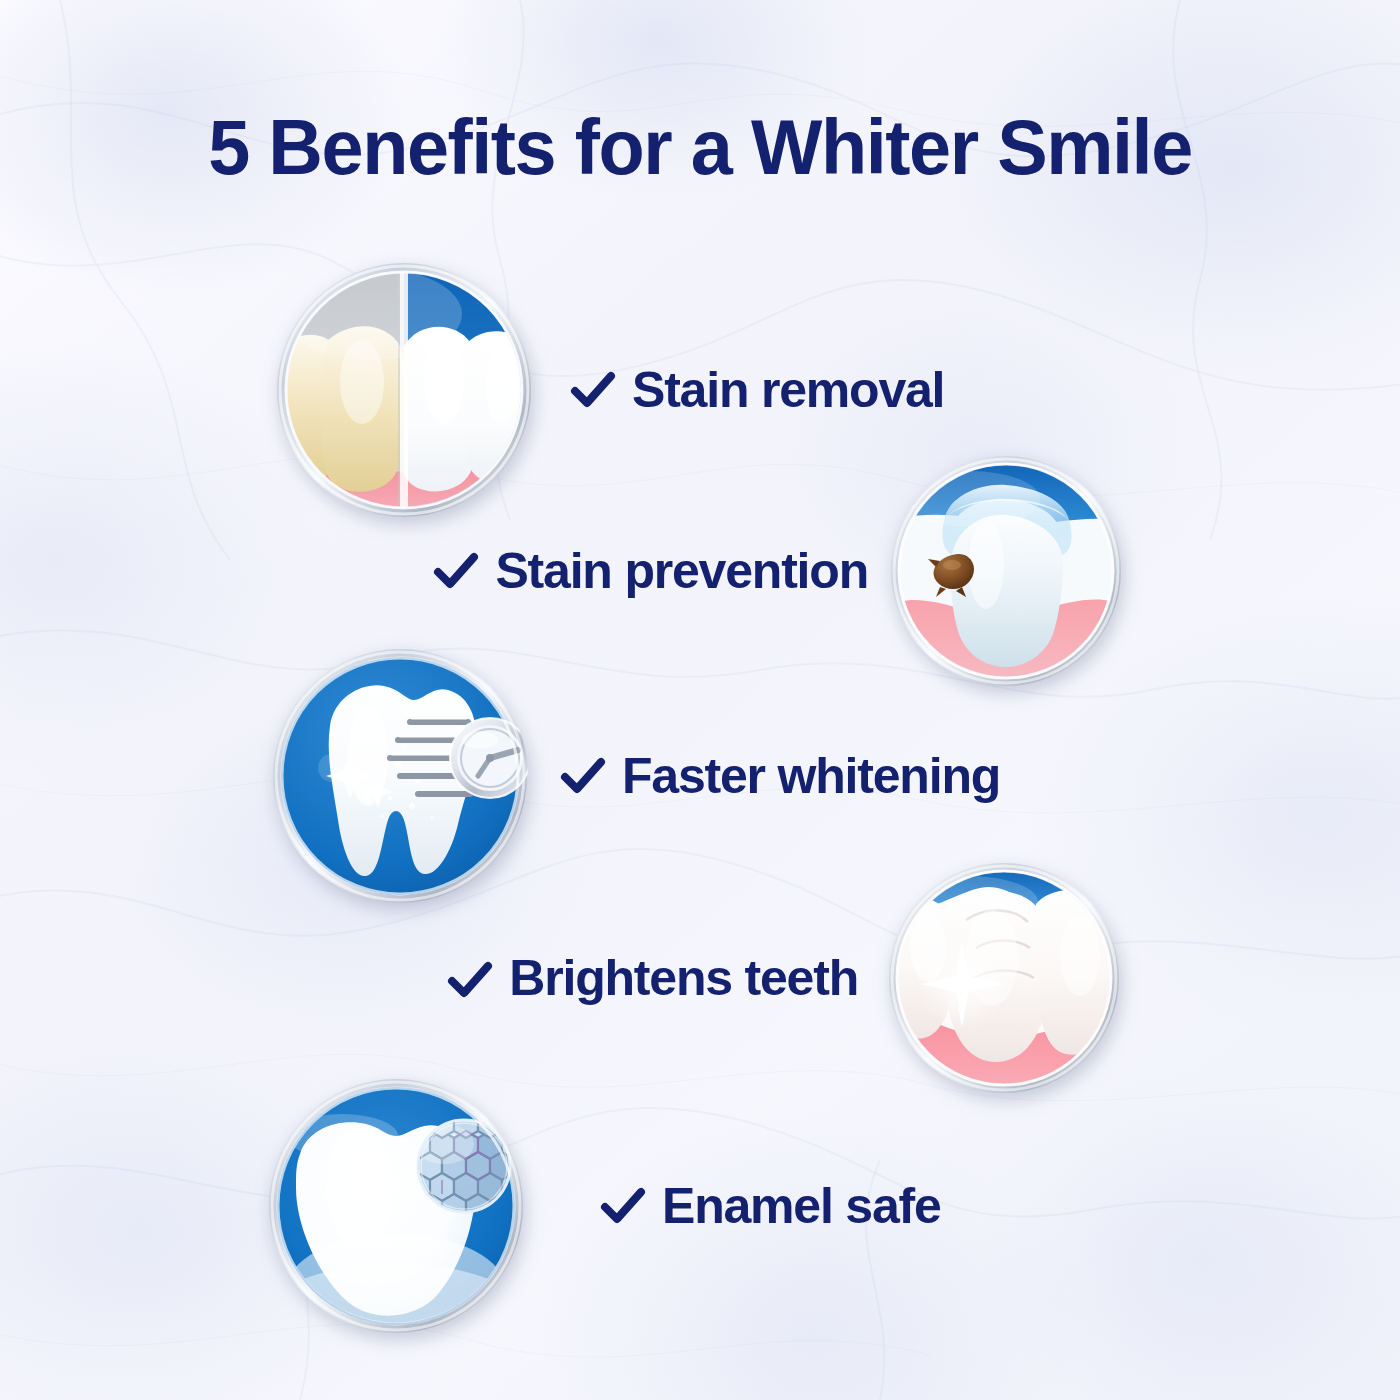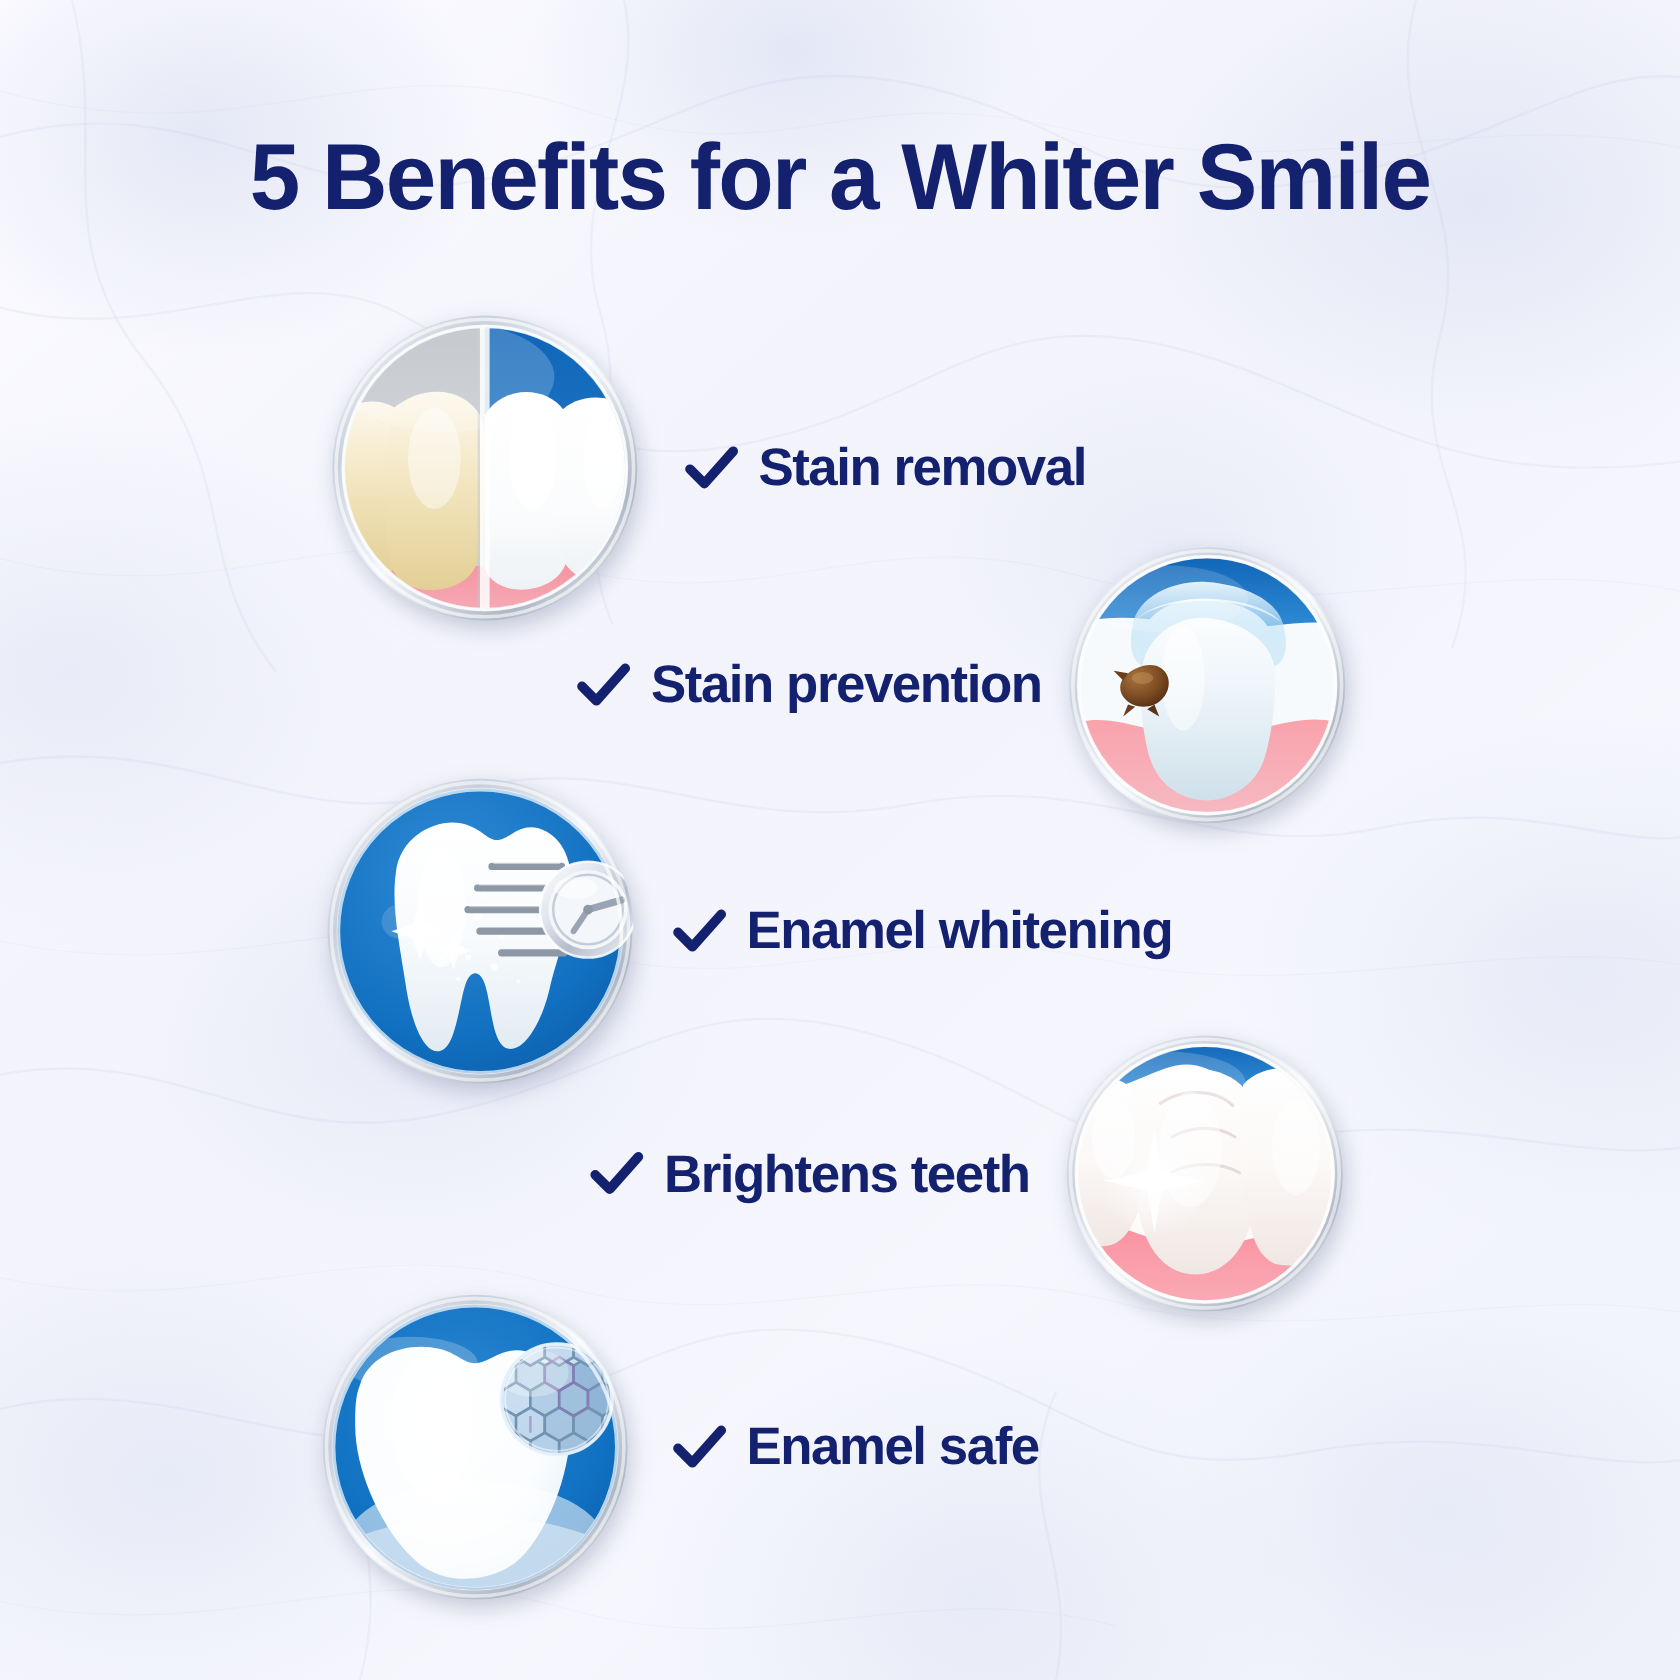--- a/index.html
+++ b/index.html
@@ -56,21 +56,21 @@
   .benefit-row {
     position: absolute;
     display: flex;
     align-items: center;
   }
   .row-left  { flex-direction: row; }
   .row-right { flex-direction: row-reverse; }
 
   .benefit-label {
     color: #14216e;
-    font-size: 44px;
+    font-size: 50px;
     font-weight: bold;
     line-height: 1;
     white-space: nowrap;
     letter-spacing: -1.2px;
     display: flex;
     align-items: center;
     gap: 16px;
   }
   .check-icon {
     display: inline-block;
@@ -86,21 +86,21 @@
     flex: 0 0 auto;
     filter: drop-shadow(3px 7px 9px rgba(90,100,135,.30));
   }
   .medallion svg { display: block; border-radius: 50%; }
 
   
   #row-1 { top: 262px;  left: 276px; }
   #row-2 { top: 455px;  right: 278px; }
   #row-3 { top: 648px;  left: 272px; }
   #row-4 { top: 862px;  right: 280px; }
-  #row-5 { top: 1078px; left: 268px; }
+  #row-5 { top: 1078px; left: 268px; gap: 40px; }
 
   #row-1 .benefit-label { margin-left: 38px; }
   #row-2 .benefit-label { margin-right: 22px; }
   #row-3 .benefit-label { margin-left: 32px; }
   #row-4 .benefit-label { margin-right: 30px; align-items: flex-end; }
   #row-5 .benefit-label { margin-left: 36px; }
 </style>
 </head>
 <body>
 
@@ -350,21 +350,21 @@
       </g>
       <circle cx="128" cy="128" r="118" fill="none" stroke="#ffffff" stroke-opacity=".7" stroke-width="3"></circle>
       <circle cx="128" cy="128" r="124" fill="none" stroke="#ffffff" stroke-opacity=".55" stroke-width="3"></circle>
     </svg>
   </div>
 
   <div class="benefit-label">
     <svg class="check-icon" viewBox="0 0 46 46">
       <path d="M5,24 L17,36 L41,9" fill="none" stroke="#14216e" stroke-width="8" stroke-linecap="round" stroke-linejoin="round"></path>
     </svg>
-    <span>Enamel whitening</span>
+    <span>Faster whitening</span>
   </div>
 </div>
 
 <div class="benefit-row row-right" id="row-4">
 
   <div class="medallion" style="width:232px;height:232px;">
     <svg width="232" height="232" viewBox="0 0 232 232">
       <defs>
         <linearGradient id="r4ring" x1="0" y1="0" x2="1" y2="1">
           <stop offset="0" stop-color="#ffffff"></stop>

